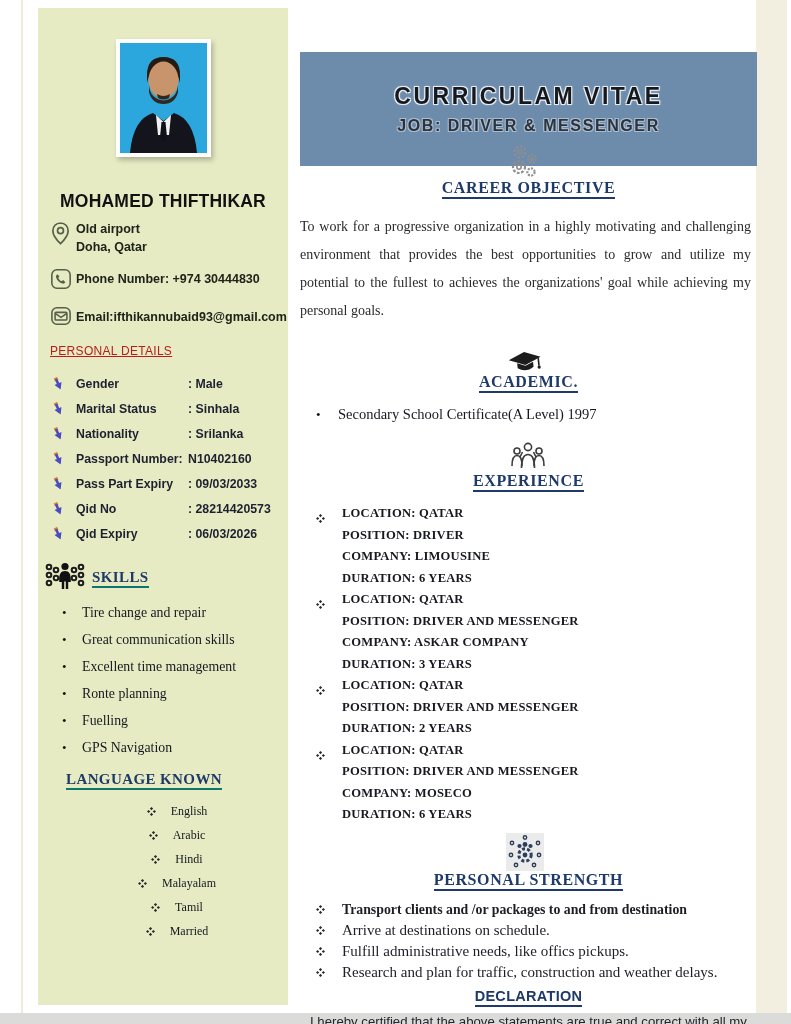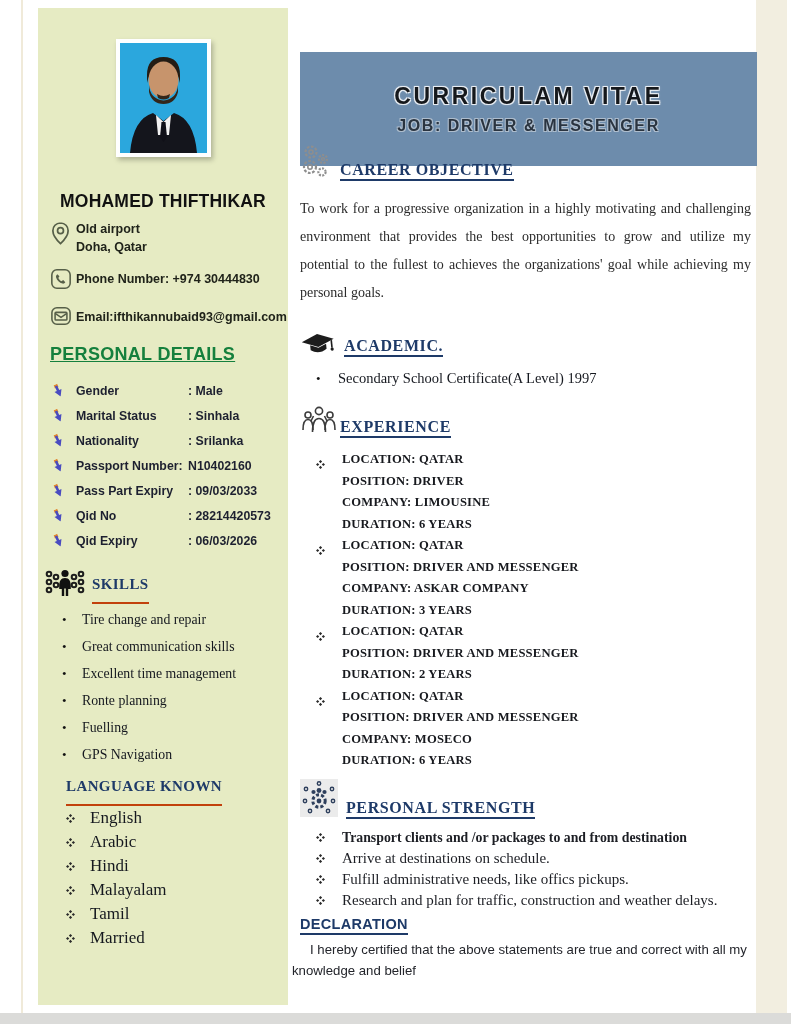--- a/index.html
+++ b/index.html
@@ -13,51 +13,51 @@
   .sidebar{position:absolute;left:38px;top:8px;width:250px;height:997px;background:#e6ebc3;}
   .photo-frame{width:95px;height:118px;margin:31px auto 0;background:#fff;padding:4px;
                box-sizing:border-box;box-shadow:2px 3px 5px rgba(0,0,0,.25);}
   .photo-frame svg{display:block;}
   .side-name{margin-top:34px;text-align:center;font-size:17.5px;font-weight:bold;letter-spacing:.2px;color:#111;}
   .contact{margin:8px 10px 0 12px;}
   .contact-row{display:flex;align-items:flex-start;margin-bottom:11px;}
   .contact-icon{flex:0 0 26px;margin-top:1px;}
   .contact-text{font-size:12.5px;font-weight:600;color:#20231a;line-height:1.45;padding-top:3px;}
   .contact-text.two-line{padding-top:0;}
-  .pd-heading{margin:14px 0 0 12px;font-size:18px;font-weight:bold;color:#15803d;
+  .pd-heading{margin:14px 0 0 12px;font-size:12px;font-weight:normal;color:#b91c1c;
               text-decoration:underline;letter-spacing:.3px;}
   .pd-rows{margin:13px 8px 0 14px;}
   .pd-row{display:flex;align-items:center;height:25px;font-size:12.3px;font-weight:bold;color:#1d2030;}
   .pd-dart{flex:0 0 24px;display:flex;}
   .pd-dart svg{transform:rotate(-24deg);}
   .pd-label{flex:0 0 112px;}
   .pd-value{flex:1;}
   .skills-head-row{display:flex;align-items:center;margin:16px 0 0 6px;}
   .skills-head-row .sec-icon{margin-right:6px;}
   .side-sec-title{font-family:"Liberation Serif",serif;font-size:15px;font-weight:bold;color:#1e3a68;}
-  .side-sec-title span{border-bottom:2px solid #c2410c;padding-bottom:10px;letter-spacing:.4px;}
+  .side-sec-title span{border-bottom:2px solid #0f766e;padding-bottom:1px;letter-spacing:.4px;}
   .skills-list{margin:12px 0 0 24px;}
   .skill-item{display:flex;align-items:baseline;font-family:"Liberation Serif",serif;
               font-size:13.8px;color:#15181f;height:27px;}
   .dot-bullet{flex:0 0 20px;font-size:13px;color:#111;}
   .lang-head{margin:4px 0 0 28px;}
   .lang-list{margin:11px 0 0 28px;}
   .lang-item{display:flex;align-items:center;font-family:"Liberation Serif",serif;
-             font-size:17px;color:#15181f;height:24px;}
+             font-size:12px;color:#15181f;height:24px;justify-content:center;}
   .lang-item .dia{flex:0 0 24px;display:flex;}
 
   
   .header-band{position:absolute;left:300px;top:8px;width:457px;height:114px;background:#6d8cac;
                display:flex;flex-direction:column;align-items:center;justify-content:center;margin-top:44px;}
   .header-title{font-size:23px;font-weight:bold;color:#15181c;letter-spacing:2.5px;
     text-shadow:-1px -1px 0 #e8edf3,1px -1px 0 #e8edf3,-1px 1px 0 #e8edf3,1px 1px 0 #e8edf3,0 0 3px #cfd9e4;}
   .header-subtitle{margin-top:7px;font-size:16px;font-weight:bold;color:#2a3440;letter-spacing:1.6px;
     text-shadow:-1px -1px 0 #aebdcd,1px -1px 0 #aebdcd,-1px 1px 0 #aebdcd,1px 1px 0 #aebdcd;}
   .main{position:absolute;left:300px;top:122px;width:457px;}
-  .sec-head{display:flex;align-items:flex-end;font-family:"Liberation Serif",serif;}
+  .sec-head{display:flex;align-items:center;font-family:"Liberation Serif",serif;flex-direction:column;}
   .sec-head .sec-icon{margin-right:8px;display:flex;}
   .sec-title{font-size:16px;font-weight:bold;color:#1e3a68;letter-spacing:.6px;}
   .sec-title span{border-bottom:2px solid #1e3a68;padding-bottom:1px;}
   .head-objective{margin-top:21px;}
   .objective-text{margin-top:16px;padding-right:6px;font-family:"Liberation Serif",serif;
                   font-size:14px;line-height:28px;text-align:justify;color:#2b2b2b;}
   .head-academic{margin-top:25px;}
   .academic-list{margin-top:15px;}
   .academic-item{display:flex;align-items:baseline;font-family:"Liberation Serif",serif;
                  font-size:14.5px;color:#15181f;padding-left:16px;}

